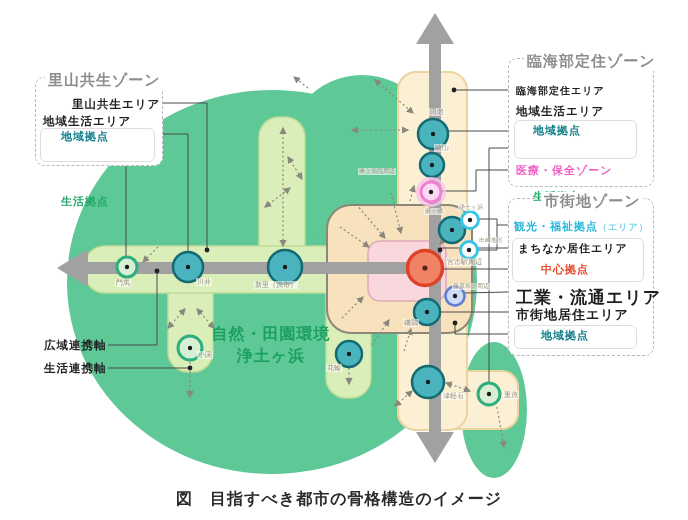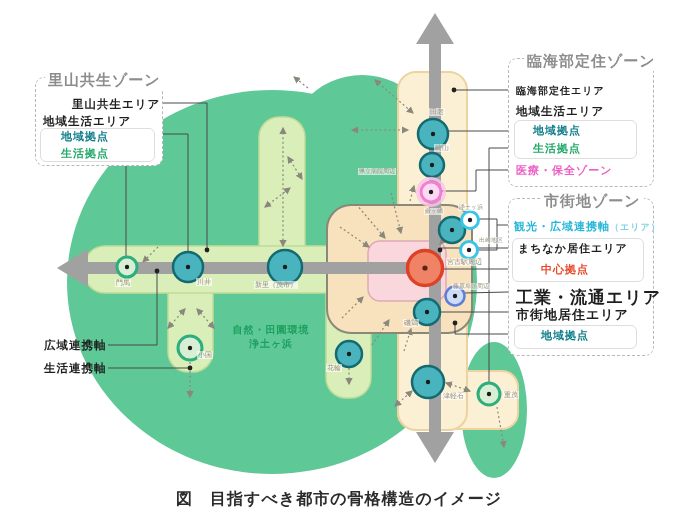--- a/index.html
+++ b/index.html
@@ -4,28 +4,28 @@
 <style>
   html,body{margin:0;padding:0;background:#fff;}
   #stage{position:relative;width:688px;height:520px;background:#fff;overflow:hidden;
          font-family:"Liberation Sans","DejaVu Sans",sans-serif;}
   #map{position:absolute;left:0;top:0;z-index:1;}
   .lbox{position:absolute;border:1.5px dashed #b8b8b8;border-radius:9px;background:#fff;z-index:3;}
   .lt{position:absolute;z-index:4;background:#fff;color:#8d8d8d;font-weight:bold;font-size:15px;
       padding:0 3px;white-space:nowrap;letter-spacing:1px;}
   .li{position:absolute;z-index:4;font-weight:bold;font-size:11px;color:#1e1e1e;white-space:nowrap;letter-spacing:1px;}
   .sub{position:absolute;z-index:3;border:1px solid #ddd;border-radius:6px;background:#fff;}
-  .teal{color:#0e7d8a;} .grn{color:#21a868;} .pnk{color:#ee5ec4;}
+  .teal{color:#0e7d8a;} .grn{color:#21a868;margin-top:48px;} .pnk{color:#ee5ec4;}
   .cyn{color:#29b6d8;} .red{color:#e8482a;text-align:center;}
   .suffix{font-size:9px;color:#7fd2e8;font-weight:bold;}
   .nl{position:absolute;z-index:2;font-size:7px;color:#97907c;background:rgba(255,255,255,.62);
       padding:0 1px;white-space:nowrap;line-height:1.1;}
   .nl.tiny{font-size:6px;}
   .zone-label{position:absolute;z-index:2;width:120px;text-align:center;color:#1ca05f;
-      font-weight:bold;font-size:10px;line-height:1.35;letter-spacing:1px;}
+      font-weight:bold;font-size:16px;line-height:1.35;letter-spacing:1px;}
   .axis-label{position:absolute;z-index:3;font-weight:bold;font-size:11.5px;color:#1e1e1e;letter-spacing:1px;}
   .caption{position:absolute;z-index:3;font-weight:bold;font-size:16px;color:#2b2b2b;letter-spacing:1px;}
 </style>
 </head>
 <body>
 
 <div id="stage">
 
   <svg id="map" width="688" height="520" viewBox="0 0 688 520">
     <defs>
@@ -201,21 +201,21 @@
   <span class="li" style="left:516px;top:84px;font-size:10px;">臨海部定住エリア</span>
   <span class="li" style="left:516px;top:104px;font-size:11.5px;">地域生活エリア</span>
   <div class="sub" style="left:514px;top:120px;width:121px;height:37px;"></div>
   <span class="li teal" style="left:533px;top:123px;">地域拠点</span>
   <span class="li grn" style="left:533px;top:141px;">生活拠点</span>
   <span class="li pnk" style="left:516px;top:163px;">医療・保全ゾーン</span>
 
   <div class="lbox" style="left:508px;top:198px;width:144px;height:156px;"></div>
   <span class="lt" style="left:541px;top:192px;">市街地ゾーン</span>
   <span class="li cyn" style="left:514px;top:219px;">
-    <span>観光・広域連携軸</span><span class="suffix">（エリア）</span>
+    <span>観光・福祉拠点</span><span class="suffix">（エリア）</span>
   </span>
   <div class="sub" style="left:512px;top:238px;width:130px;height:42px;"></div>
   <span class="li" style="left:518px;top:241px;">まちなか居住エリア</span>
   <span class="li red" style="left:541px;top:262px;">中心拠点</span>
   <span class="li" style="left:516px;top:286px;font-size:17px;">工業・流通エリア</span>
   <span class="li" style="left:516px;top:306px;font-size:13px;">市街地居住エリア</span>
   <div class="sub" style="left:514px;top:325px;width:121px;height:22px;"></div>
   <span class="li teal" style="left:541px;top:328px;">地域拠点</span>
 
   <span class="caption" style="left:176px;top:489px;">図　目指すべき都市の骨格構造のイメージ</span>

